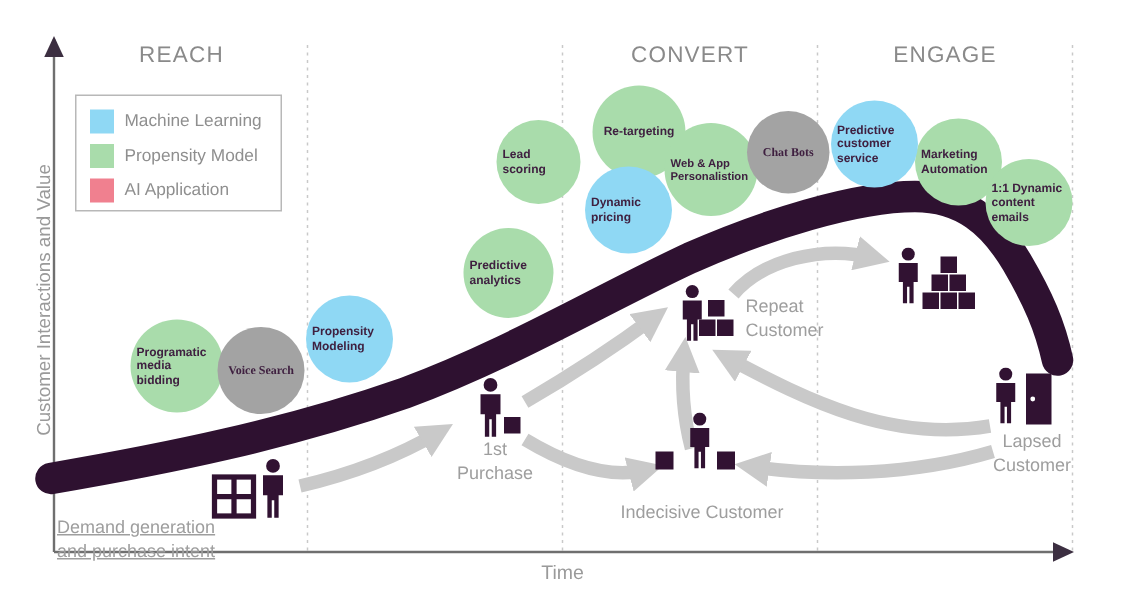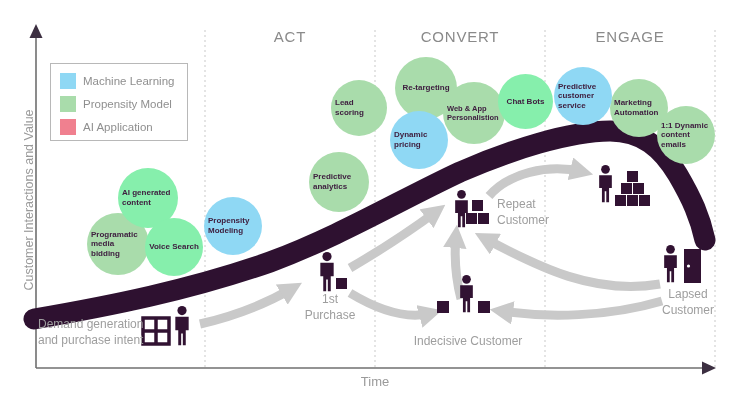--- a/index.html
+++ b/index.html
@@ -6,32 +6,32 @@
   #stage{position:relative;width:750px;height:400px;background:#fff;overflow:hidden;
          font-family:"Liberation Sans",sans-serif;}
   #stage svg.base{position:absolute;left:0;top:0;}
   .stage-header{position:absolute;top:28px;width:100px;text-align:center;
     font-size:15px;color:#8a8a8a;letter-spacing:0.8px;}
   .bubble{position:absolute;border-radius:50%;display:flex;align-items:center;justify-content:center;
     text-align:left;font-size:8px;font-weight:bold;color:#3f2040;line-height:1.2;padding:4px;
     box-sizing:border-box;}
   .bubble.ml{background:#8fd8f4;}
   .bubble.pm{background:#a9dcab;}
-  .bubble.ai{background:#86efac;}
+  .bubble.ai{background:#a3a3a3;font-family:Liberation Serif, serif;}
   .legend{position:absolute;left:50px;top:63px;width:138px;height:78px;border:1px solid #b8b8b8;
     box-sizing:border-box;padding:8px 0 4px 9px;background:#fff;}
   .legend-row{display:flex;align-items:center;height:17px;margin-bottom:6px;}
   .legend-swatch{width:16px;height:16px;margin-right:7px;flex:0 0 auto;}
   .legend-label{font-size:11.5px;color:#8f8f8f;white-space:nowrap;}
   .gray-label{position:absolute;font-size:12px;color:#9e9e9e;line-height:1.3;}
   .y-axis-label{position:absolute;left:22px;top:200px;transform:rotate(-90deg) translate(-50%,0);
     transform-origin:0 0;white-space:nowrap;font-size:12.5px;color:#9a9a9a;}
   .x-axis-label{position:absolute;left:345px;top:374px;width:60px;text-align:center;
     font-size:13px;color:#9a9a9a;}
-  .start-note{left:38px;top:317px;width:122px;}
+  .start-note{left:38px;top:344px;width:122px;text-decoration:underline;}
   .center{text-align:center;}
 </style>
 </head>
 <body>
 
 <div id="stage">
 
   <svg class="base" width="750" height="400" viewBox="0 0 750 400">
     <defs>
       <marker id="ah" viewBox="0 0 9 9" refX="5" refY="4.5" markerWidth="2.6" markerHeight="2.6" orient="auto">
@@ -106,21 +106,21 @@
       <rect x="639" y="195" width="11" height="11"></rect>
 
       <use href="#person" x="661" y="245" width="19" height="38"></use>
       <g>
         <rect x="684" y="249" width="17" height="34"></rect>
         <circle cx="688.5" cy="266" r="1.6" fill="#ffffff"></circle>
       </g>
     </g>
   </svg>
 
-  <div class="stage-header" style="left:240px;">ACT</div>
+  <div class="stage-header" style="left:71px;">REACH</div>
   <div class="stage-header" style="left:410px;">CONVERT</div>
   <div class="stage-header" style="left:580px;">ENGAGE</div>
 
   <div class="y-axis-label">Customer Interactions and Value</div>
   <div class="x-axis-label">Time</div>
 
   <div class="legend">
     <div class="legend-row">
       <span class="legend-swatch" style="background:#8fd8f4;"></span>
       <span class="legend-label">Machine Learning</span>
@@ -129,21 +129,20 @@
       <span class="legend-swatch" style="background:#a9dcab;"></span>
       <span class="legend-label">Propensity Model</span>
     </div>
     <div class="legend-row">
       <span class="legend-swatch" style="background:#f0808f;"></span>
       <span class="legend-label">AI Application</span>
     </div>
   </div>
 
   <div class="bubble pm" style="left:87px;top:213px;width:62px;height:62px;">Programatic media bidding</div>
-  <div class="bubble ai" style="left:118px;top:168px;width:60px;height:60px;">AI generated content</div>
   <div class="bubble ai" style="left:145px;top:218px;width:58px;height:58px;">Voice Search</div>
   <div class="bubble ml" style="left:204px;top:197px;width:58px;height:58px;">Propensity Modeling</div>
   <div class="bubble pm" style="left:331px;top:80px;width:56px;height:56px;">Lead scoring</div>
   <div class="bubble pm" style="left:309px;top:152px;width:60px;height:60px;">Predictive analytics</div>
   <div class="bubble pm" style="left:395px;top:57px;width:62px;height:62px;">Re-targeting</div>
   <div class="bubble ml" style="left:390px;top:111px;width:58px;height:58px;">Dynamic pricing</div>
   <div class="bubble pm" style="left:443px;top:82px;width:62px;height:62px;font-size:7.5px;">Web &amp; App Personalistion</div>
   <div class="bubble ai" style="left:498px;top:74px;width:55px;height:55px;">Chat Bots</div>
   <div class="bubble pm" style="left:610px;top:79px;width:58px;height:58px;">Marketing Automation</div>
   <div class="bubble ml" style="left:554px;top:67px;width:58px;height:58px;">Predictive customer service</div>

